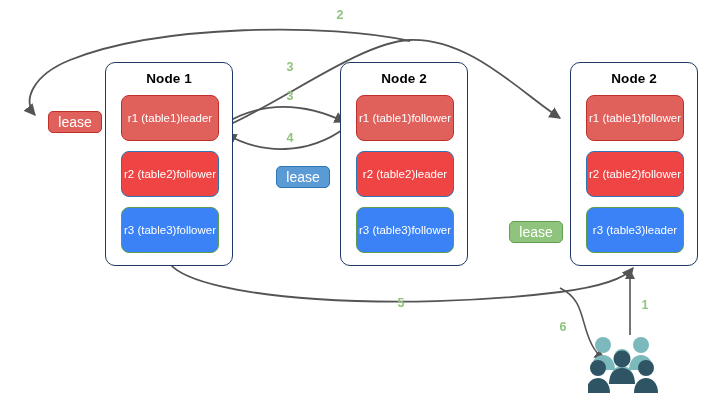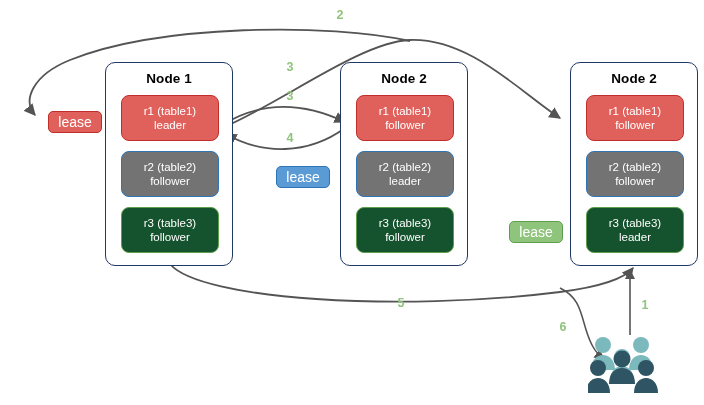--- a/index.html
+++ b/index.html
@@ -42,32 +42,31 @@
     font-size: 13.5px;
     font-weight: bold;
     color: #000000;
     letter-spacing: 0.1px;
   }
   .replica {
     position: absolute;
     box-sizing: border-box;
     border-radius: 8px;
     display: flex;
-    flex-direction: column;
     align-items: center;
     justify-content: center;
     color: #ffffff;
     font-size: 11.5px;
     line-height: 1.25;
     text-align: center;
   }
   .replica .l1, .replica .l2 { display: block; }
   .rep-red   { background: #e0615c; border: 1.5px solid #c0302b; }
-  .rep-blue  { background: #737373; border: 1.5px solid #2e75b6; text-align: center; }
-  .rep-green { background: #14532d; border: 1.5px solid #5f9e4a; }
+  .rep-blue  { background: #ef4444; border: 1.5px solid #2e75b6; text-align: center; }
+  .rep-green { background: #3b82f6; border: 1.5px solid #5f9e4a; }
 
   .lease {
     position: absolute;
     box-sizing: border-box;
     border-radius: 5px;
     display: flex;
     align-items: center;
     justify-content: center;
     color: #ffffff;
     font-size: 14px;

